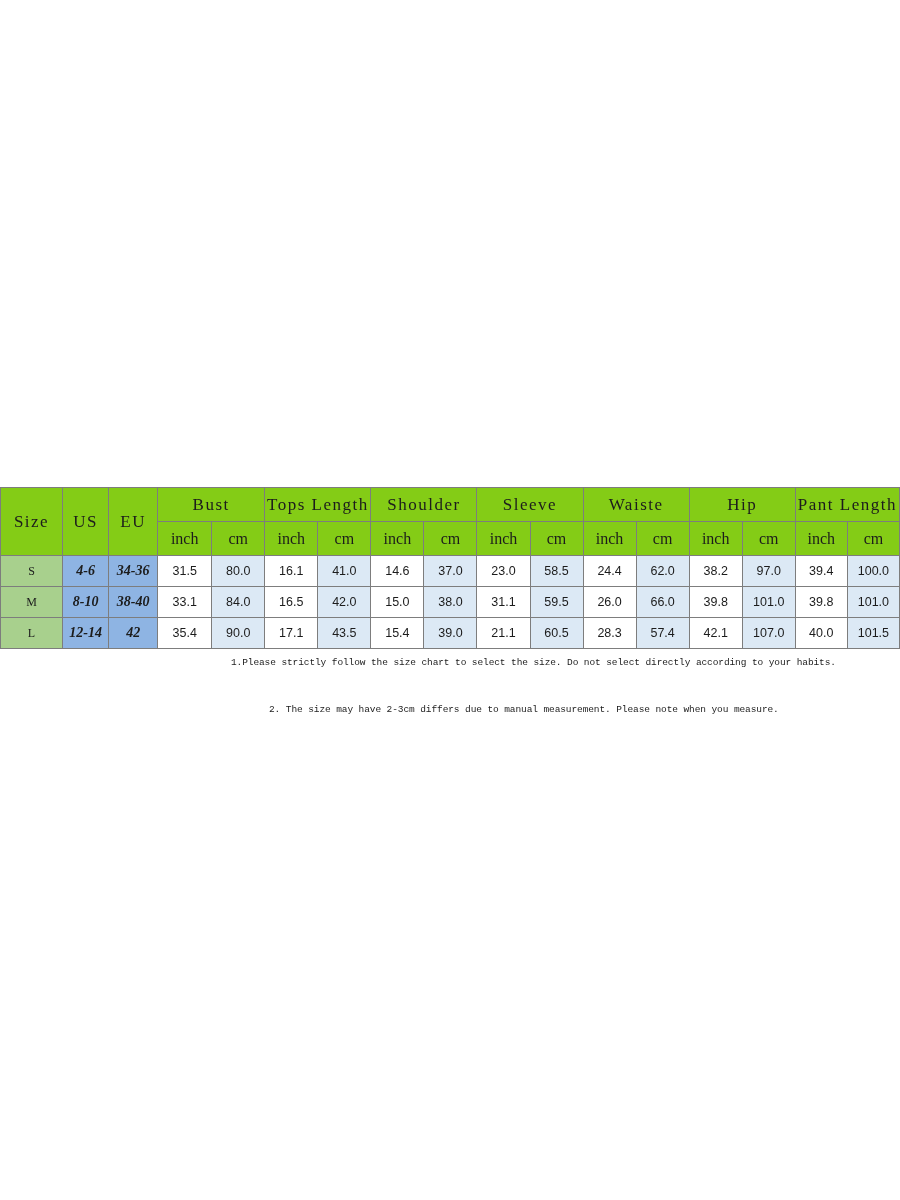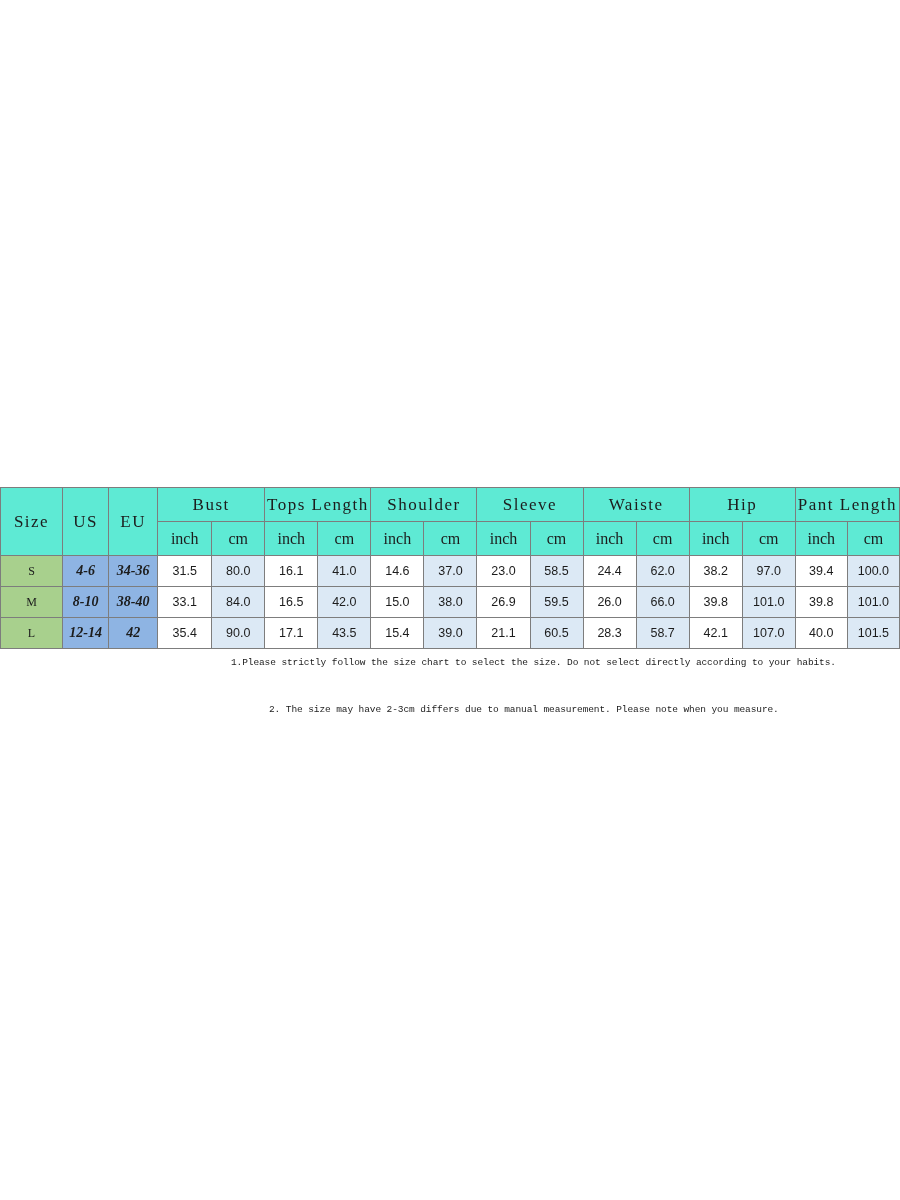--- a/index.html
+++ b/index.html
@@ -33,21 +33,21 @@
   table.size-chart td {
     border: 1px solid #7d7d7d;
     text-align: center;
     vertical-align: middle;
     padding: 0;
     color: #1c1c1c;
   }
 
   
   th.hdr {
-    background: #5eead4;
+    background: #84cc16;
     font-weight: normal;
     font-family: "Liberation Serif", serif;
   }
   th.grp {
     height: 33px;
     font-size: 17px;
     letter-spacing: 1.5px;
   }
   th.stub {
     height: 66px;
@@ -174,21 +174,21 @@
       <tr class="data-row">
         <td class="cell size-cell">M</td>
         <td class="cell us-cell">8-10</td>
         <td class="cell eu-cell">38-40</td>
         <td class="cell inch-cell">33.1</td>
         <td class="cell cm-cell">84.0</td>
         <td class="cell inch-cell">16.5</td>
         <td class="cell cm-cell">42.0</td>
         <td class="cell inch-cell">15.0</td>
         <td class="cell cm-cell">38.0</td>
-        <td class="cell inch-cell">26.9</td>
+        <td class="cell inch-cell">31.1</td>
         <td class="cell cm-cell">59.5</td>
         <td class="cell inch-cell">26.0</td>
         <td class="cell cm-cell">66.0</td>
         <td class="cell inch-cell">39.8</td>
         <td class="cell cm-cell">101.0</td>
         <td class="cell inch-cell">39.8</td>
         <td class="cell cm-cell">101.0</td>
       </tr>
       <tr class="data-row">
         <td class="cell size-cell">L</td>
@@ -196,21 +196,21 @@
         <td class="cell eu-cell">42</td>
         <td class="cell inch-cell">35.4</td>
         <td class="cell cm-cell">90.0</td>
         <td class="cell inch-cell">17.1</td>
         <td class="cell cm-cell">43.5</td>
         <td class="cell inch-cell">15.4</td>
         <td class="cell cm-cell">39.0</td>
         <td class="cell inch-cell">21.1</td>
         <td class="cell cm-cell">60.5</td>
         <td class="cell inch-cell">28.3</td>
-        <td class="cell cm-cell">58.7</td>
+        <td class="cell cm-cell">57.4</td>
         <td class="cell inch-cell">42.1</td>
         <td class="cell cm-cell">107.0</td>
         <td class="cell inch-cell">40.0</td>
         <td class="cell cm-cell">101.5</td>
       </tr>
     </tbody>
   </table>
 </div>
 
 <div class="note" id="note-1">1.Please strictly follow the size chart to select the size. Do not select directly according to your habits.</div>

